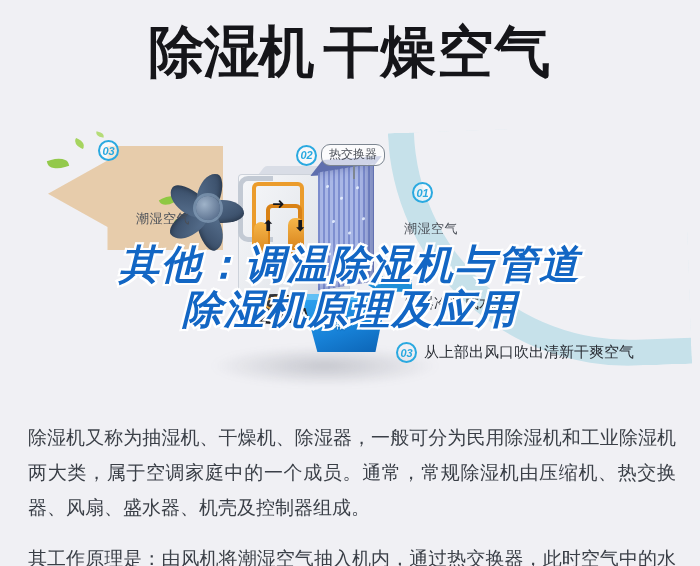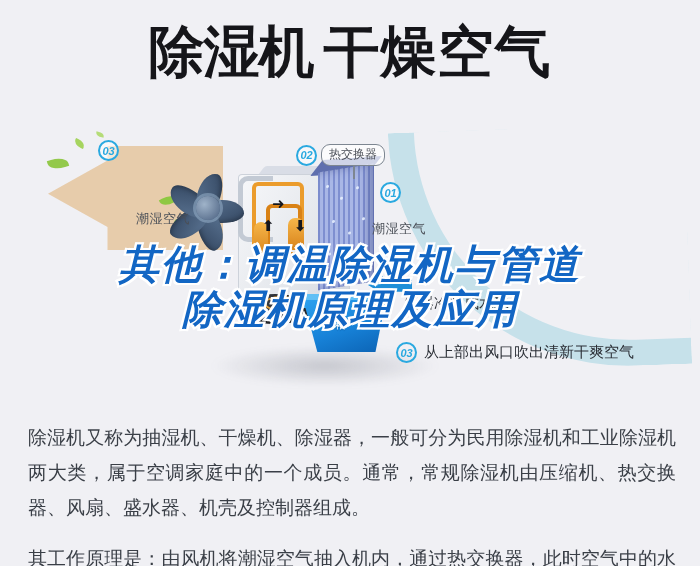--- a/index.html
+++ b/index.html
@@ -289,21 +289,21 @@
     background: rgba(255,255,255,.55);
     box-sizing: border-box;
   }
   .callout { position: absolute; }
   .callout .cap {
     color: #4a4f57;
     font-size: 13px;
     letter-spacing: .5px;
   }
 
-  #callout-01 { left: 380px; top: 64px; }
+  #callout-01 { left: 412px; top: 64px; }
   #callout-01 .cap { position: absolute; left: -8px; top: 38px; white-space: nowrap; }
 
   #callout-02 { left: 296px; top: 26px; display: flex; align-items: center; gap: 4px; }
   .bubble {
     border: 1.5px solid #7d8691;
     border-radius: 9px;
     padding: 1px 7px 2px;
     font-size: 12px;
     color: #4a4f57;
     background: rgba(255,255,255,.7);

